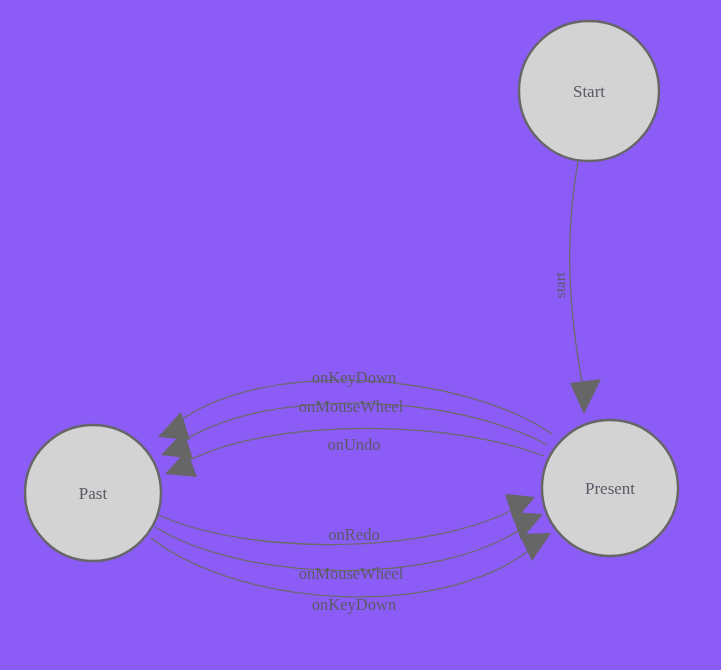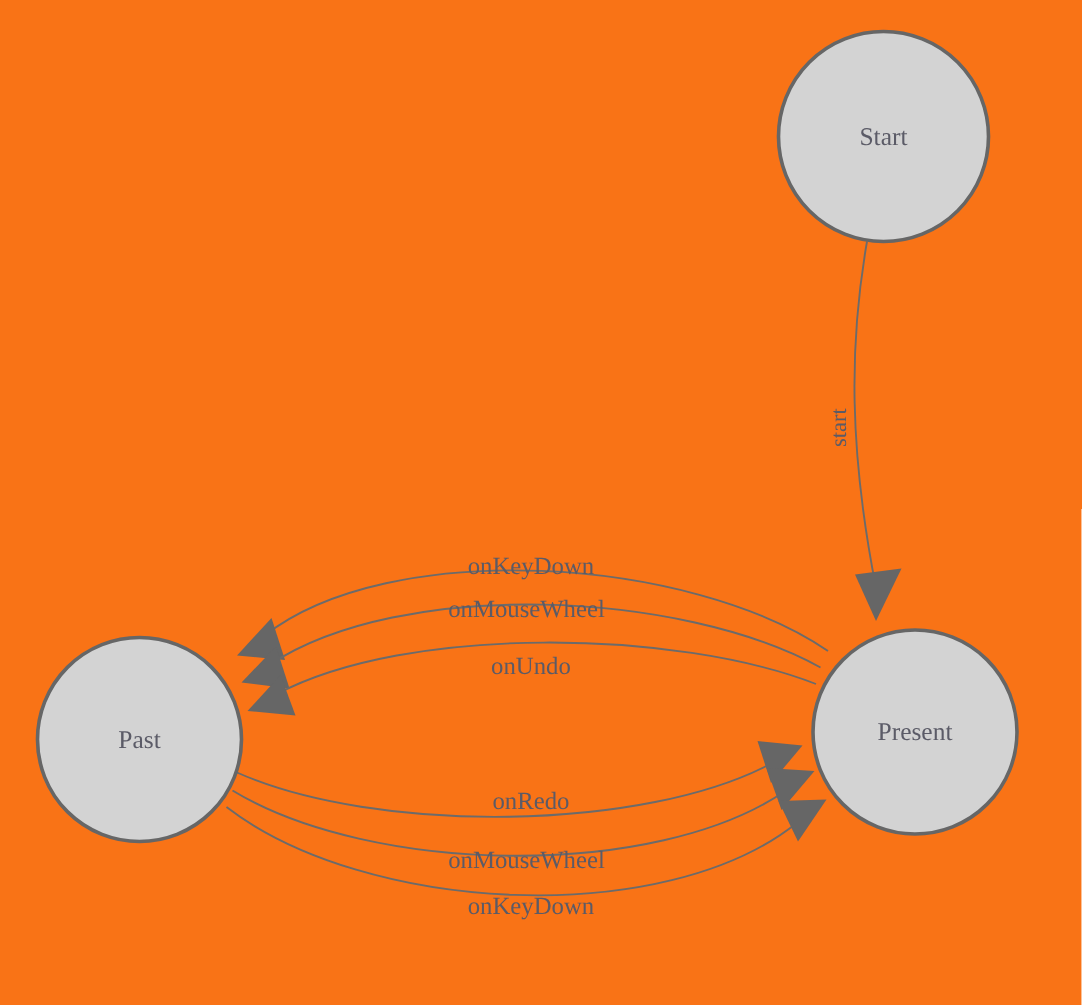--- a/index.html
+++ b/index.html
@@ -7,21 +7,21 @@
     padding: 0;
     background: #ffffff;
   }
   body {
     font-family: "Liberation Serif", "DejaVu Serif", serif;
   }
   #diagram-canvas {
     position: relative;
     width: 721px;
     height: 670px;
-    background: #f97316;
+    background: #8b5cf6;
     overflow: hidden;
   }
   #diagram-svg {
     position: absolute;
     top: 0;
     left: 0;
     width: 721px;
     height: 670px;
     display: block;
   }

